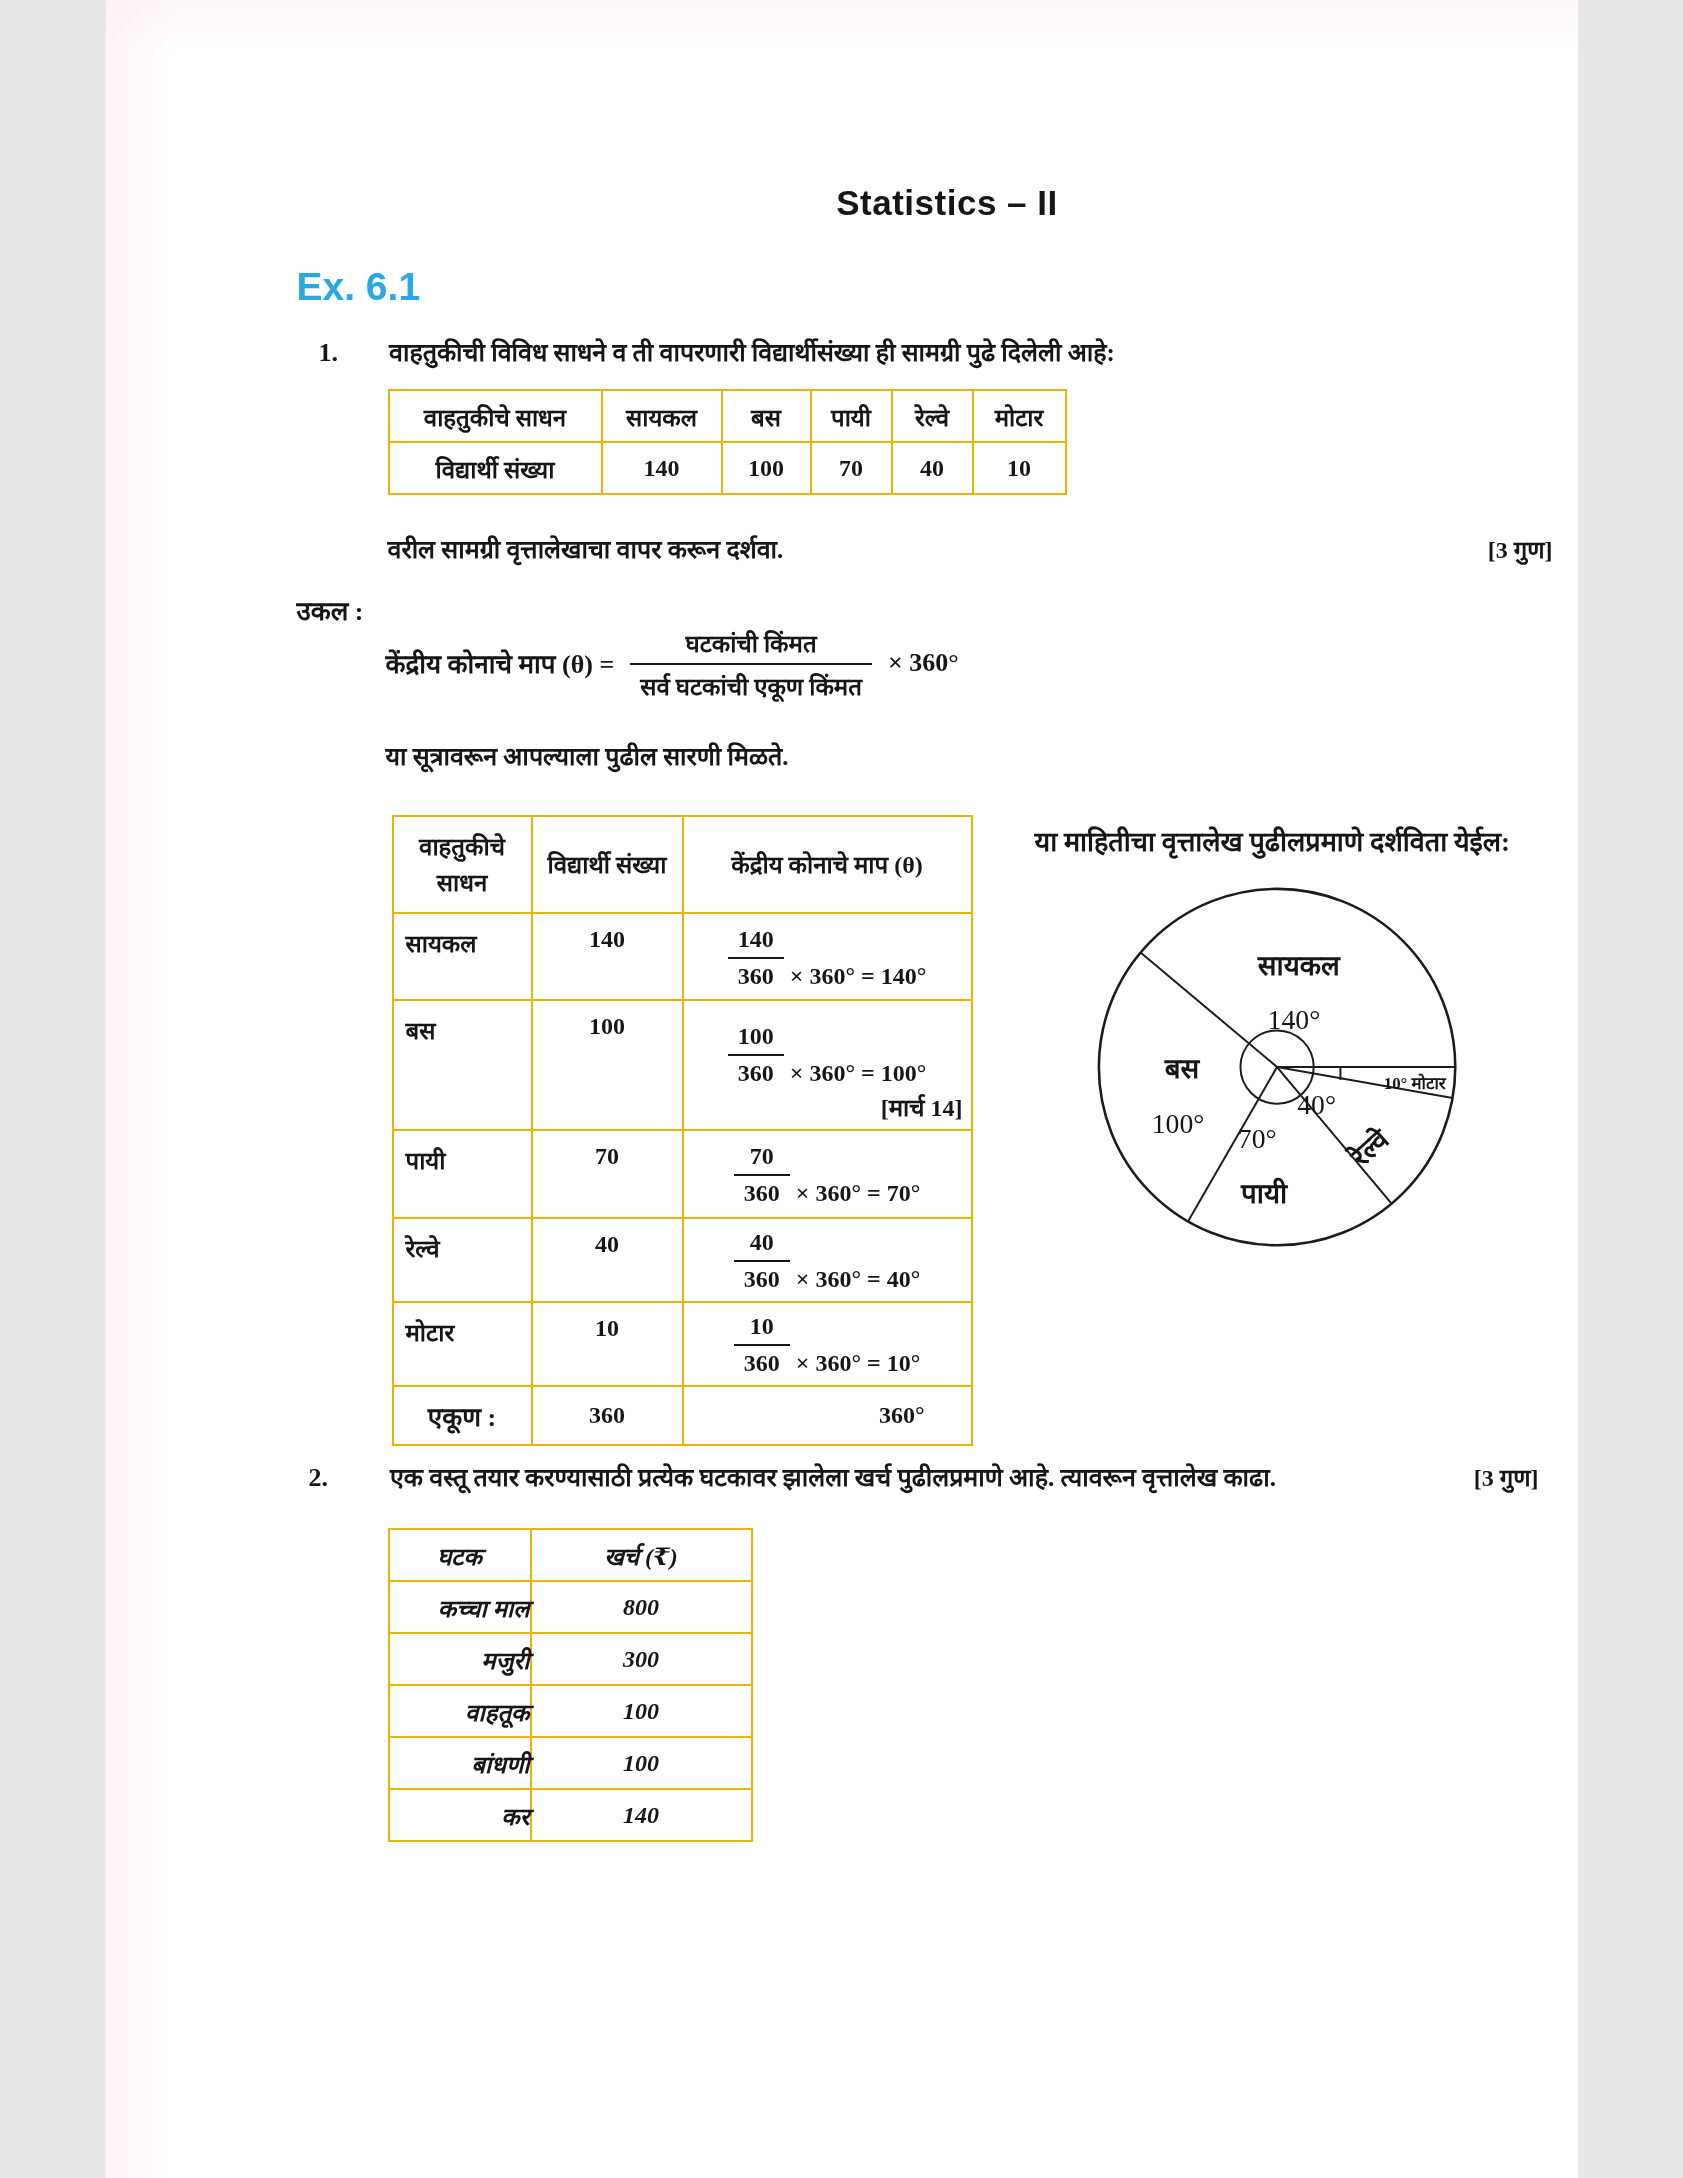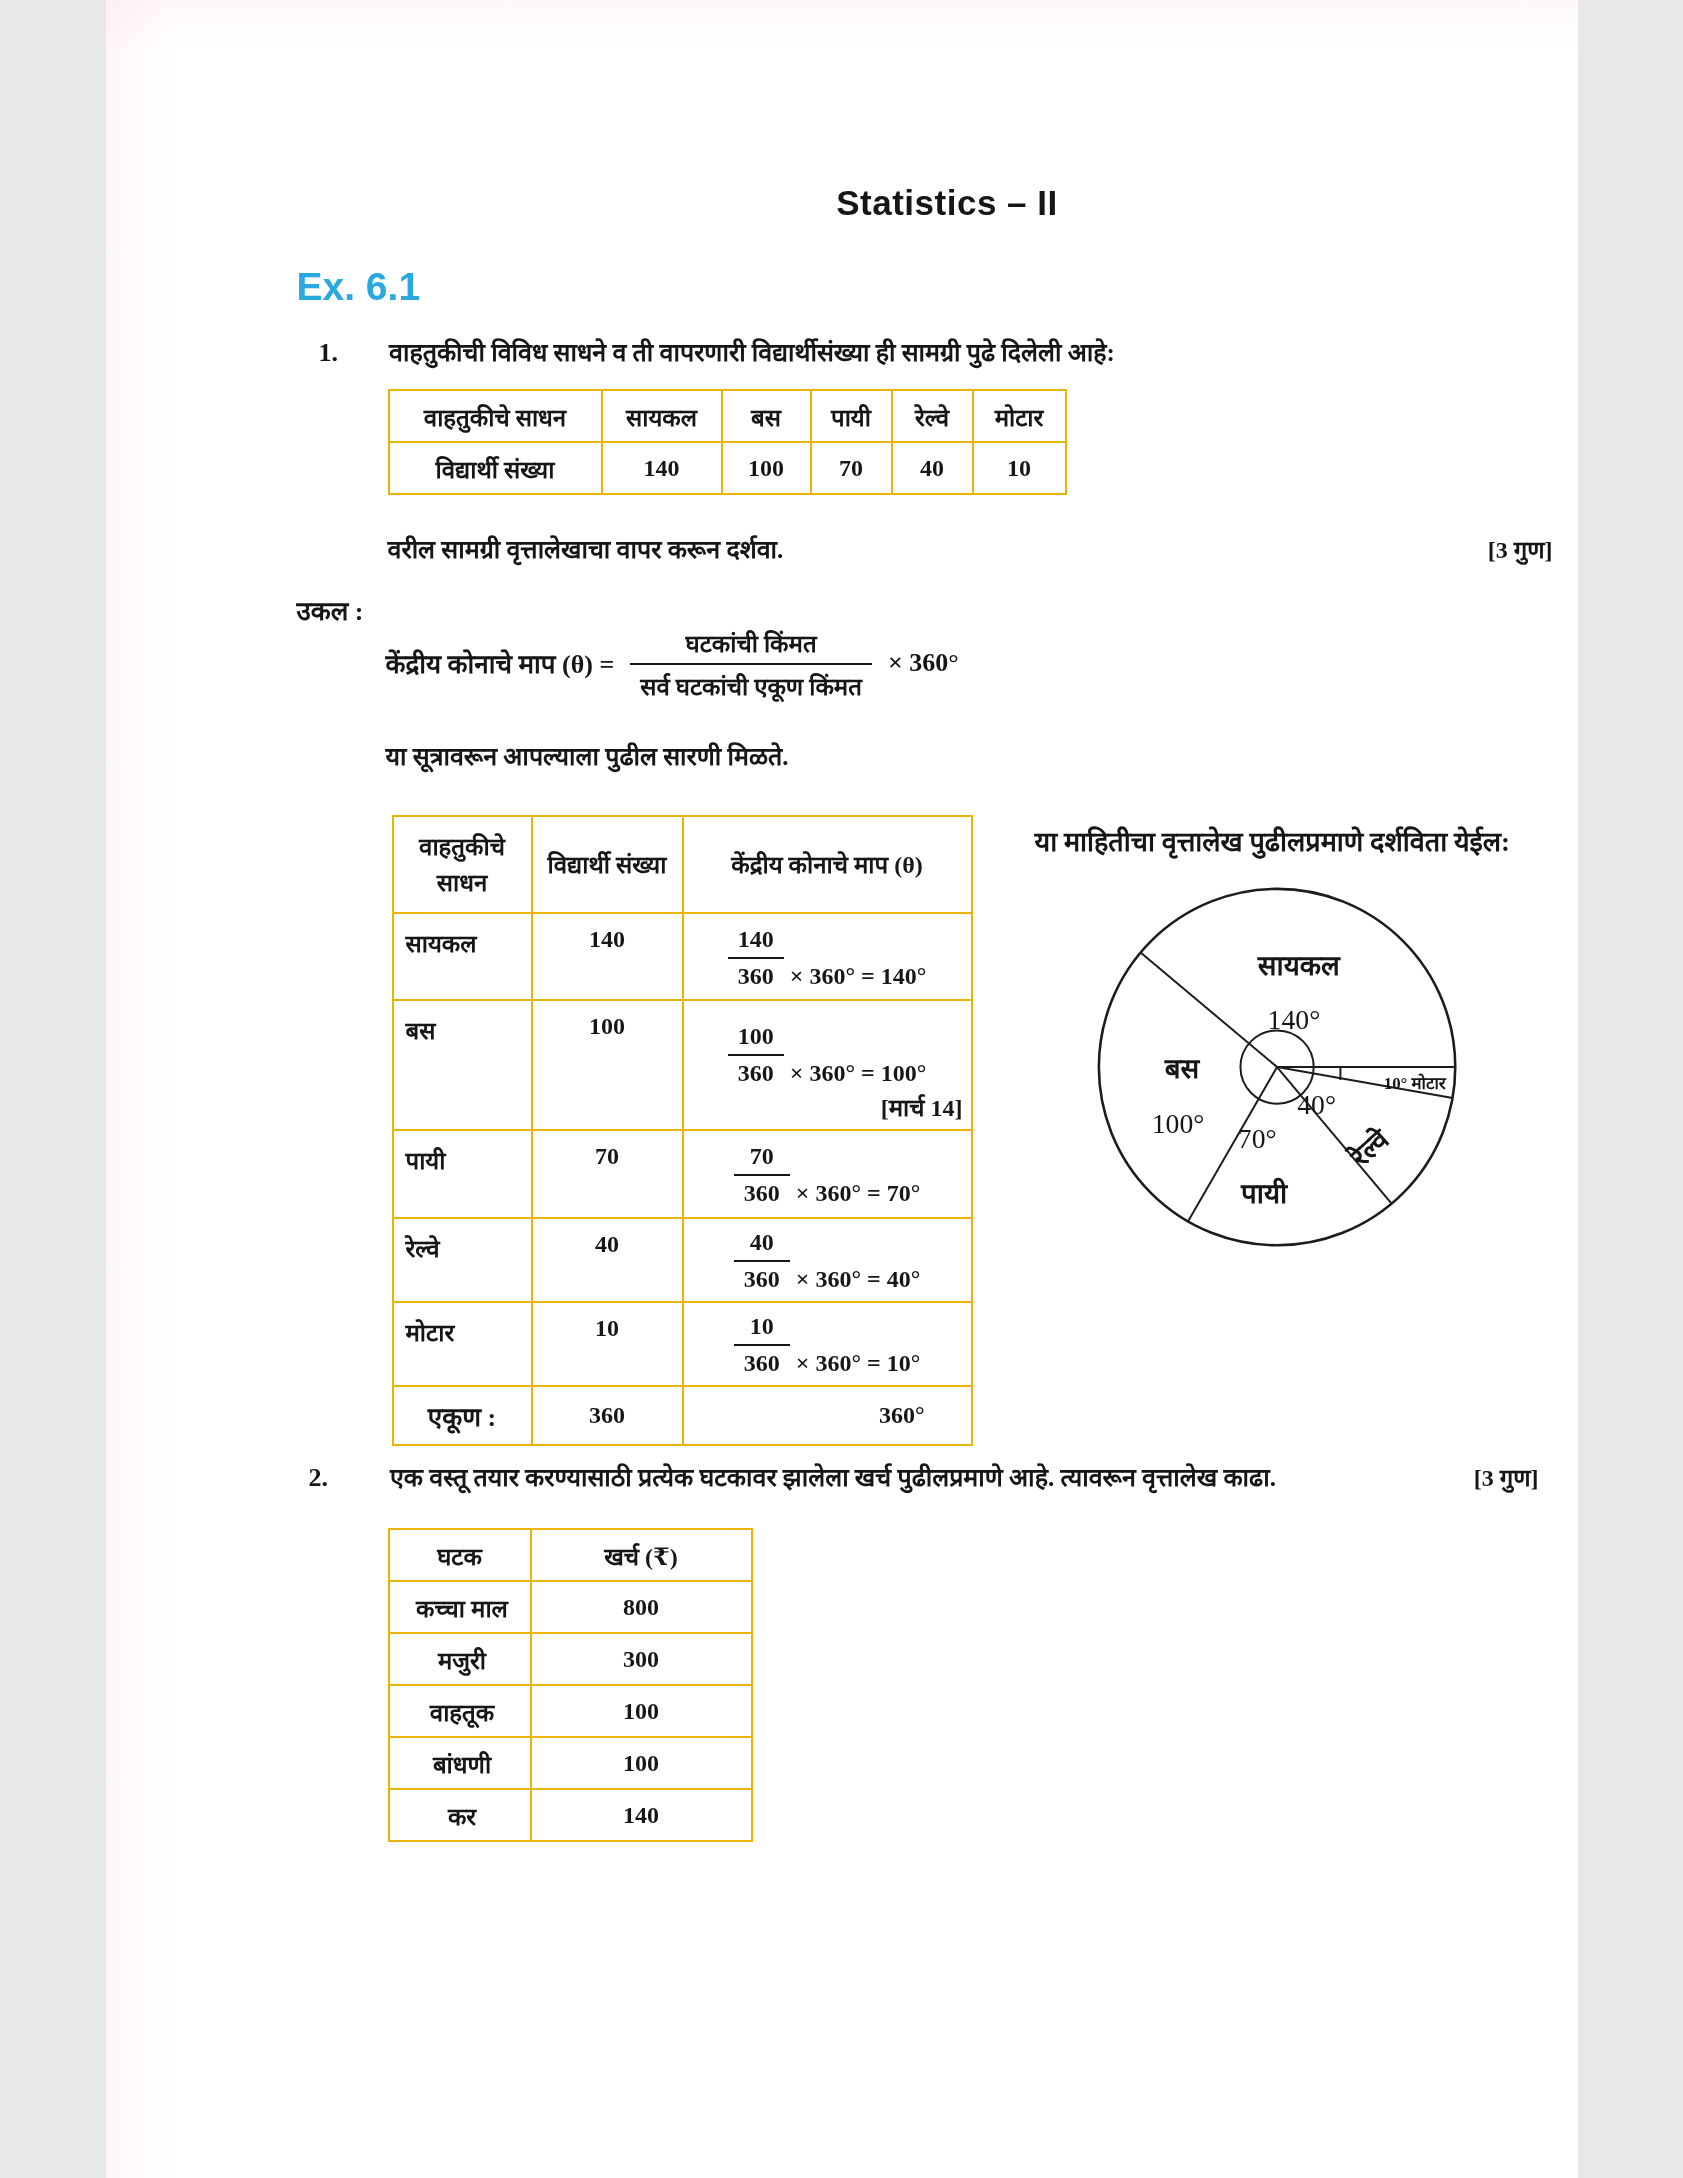--- a/index.html
+++ b/index.html
@@ -65,22 +65,22 @@
   .pie-wrap line, .pie-wrap circle{stroke:#1c1c1c;fill:none;}
   .outline{stroke-width:2.6px;}
   .thin{stroke-width:2px;}
   .pname{font-family:"Liberation Serif","DejaVu Serif",serif;font-size:28px;font-weight:bold;fill:#161616;text-anchor:middle;}
   .pdeg{font-family:"Liberation Serif","DejaVu Serif",serif;font-size:28px;fill:#161616;text-anchor:middle;}
   .psmall{font-family:"Liberation Serif","DejaVu Serif",serif;font-size:17px;font-weight:bold;fill:#161616;text-anchor:middle;}
 
   .q2-line{left:203px;top:1459px;width:1230px;}
   .q2-line .qtext{margin-left:62px;}
   .t3{left:282px;top:1528px;}
-  .t3 td{height:50px;vertical-align:middle;}
-  .t3 .lab{padding-left:5px;text-align:center;border-radius:14px;}
+  .t3 td{height:50px;vertical-align:middle;font-style:italic;}
+  .t3 .lab{padding-left:5px;text-align:right;border-radius:14px;}
   .t3 .val{text-align:center;}
   .t3 .hc{text-align:center;}
 </style>
 </head>
 <body>
 
 <div class="page">
 
   <div class="abs doc-title">Statistics – II</div>
 

